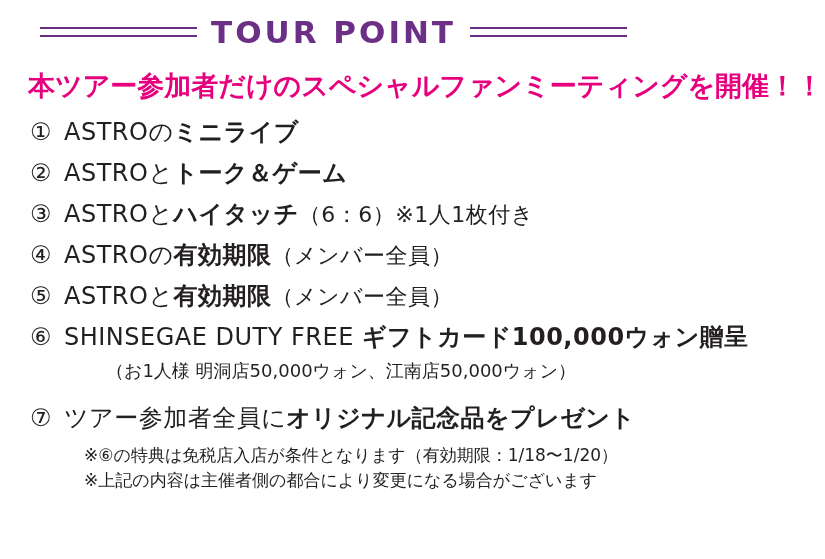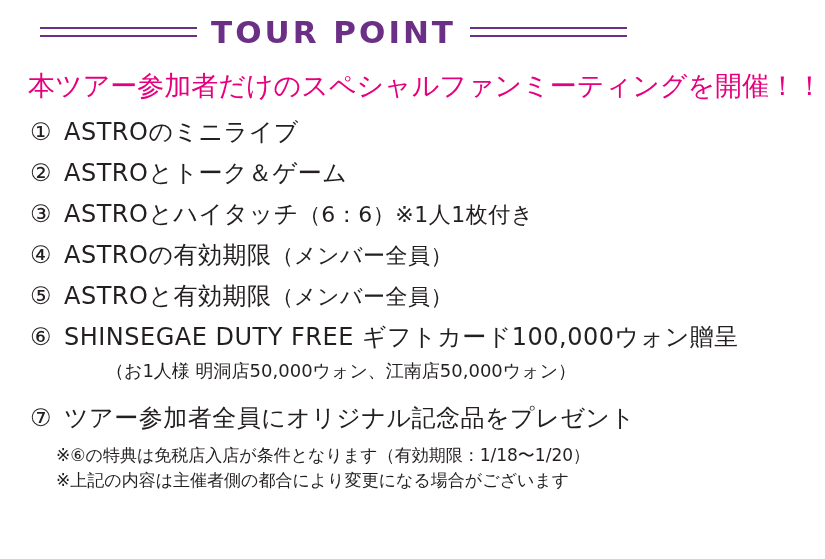--- a/index.html
+++ b/index.html
@@ -42,21 +42,21 @@
     letter-spacing: 3px;
     white-space: nowrap;
     font-family: "DejaVu Sans", sans-serif;
   }
 
   
   .lead {
     margin: 18px 0 0 28px;
     color: #e6007e;
     font-size: 27px;
-    font-weight: normal;
+    font-weight: bold;
     letter-spacing: 0px;
     white-space: nowrap;
     font-family: "DejaVu Sans", sans-serif;
   }
 
   
   .list {
     margin: 12px 0 0 0;
     padding: 0 0 0 30px;
   }
@@ -74,37 +74,37 @@
     color: #231f20;
     font-family: "DejaVu Sans", sans-serif;
   }
   .txt {
     flex: 0 0 auto;
     font-size: 24px;
     letter-spacing: 0.5px;
     font-family: "DejaVu Sans", sans-serif;
   }
   .txt .b {
-    font-weight: normal;
+    font-weight: bold;
   }
   .txt .sm {
     font-size: 22px;
   }
   .row.tight { margin-bottom: 6px; }
 
   .subnote {
     margin: 0 0 19px 76px;
     font-size: 18px;
     color: #231f20;
     white-space: nowrap;
     font-family: "DejaVu Sans", sans-serif;
   }
 
   .footnotes {
-    margin: 6px 0 0 56px;
+    margin: 6px 0 0 84px;
   }
   .footnote {
     font-size: 17px;
     color: #231f20;
     line-height: 1.45;
     white-space: nowrap;
     font-family: "DejaVu Sans", sans-serif;
   }
 </style>
 </head>

